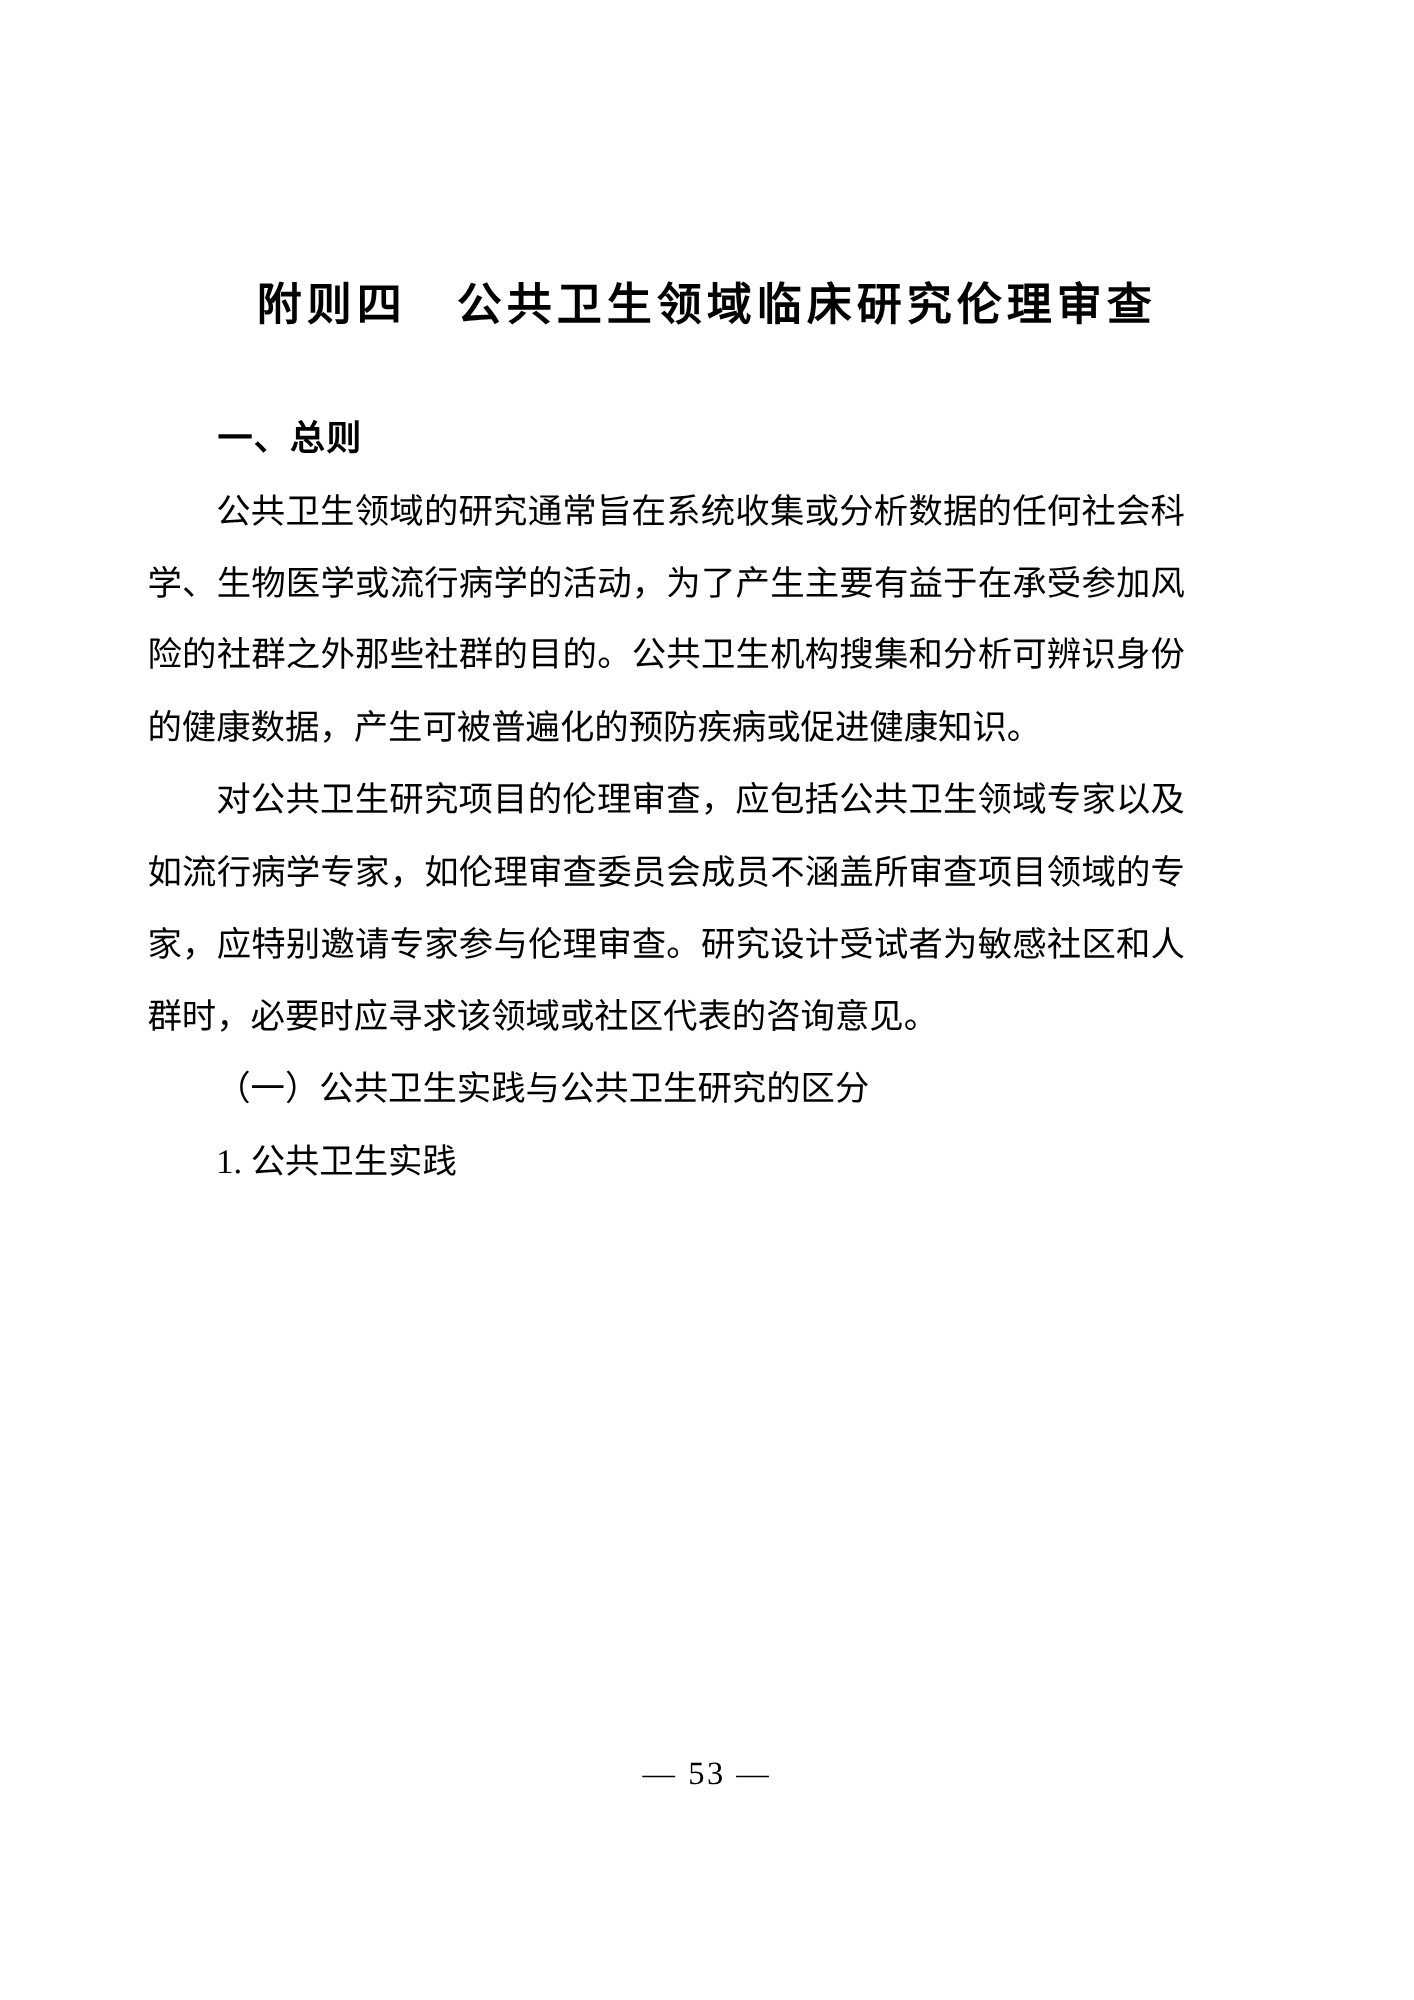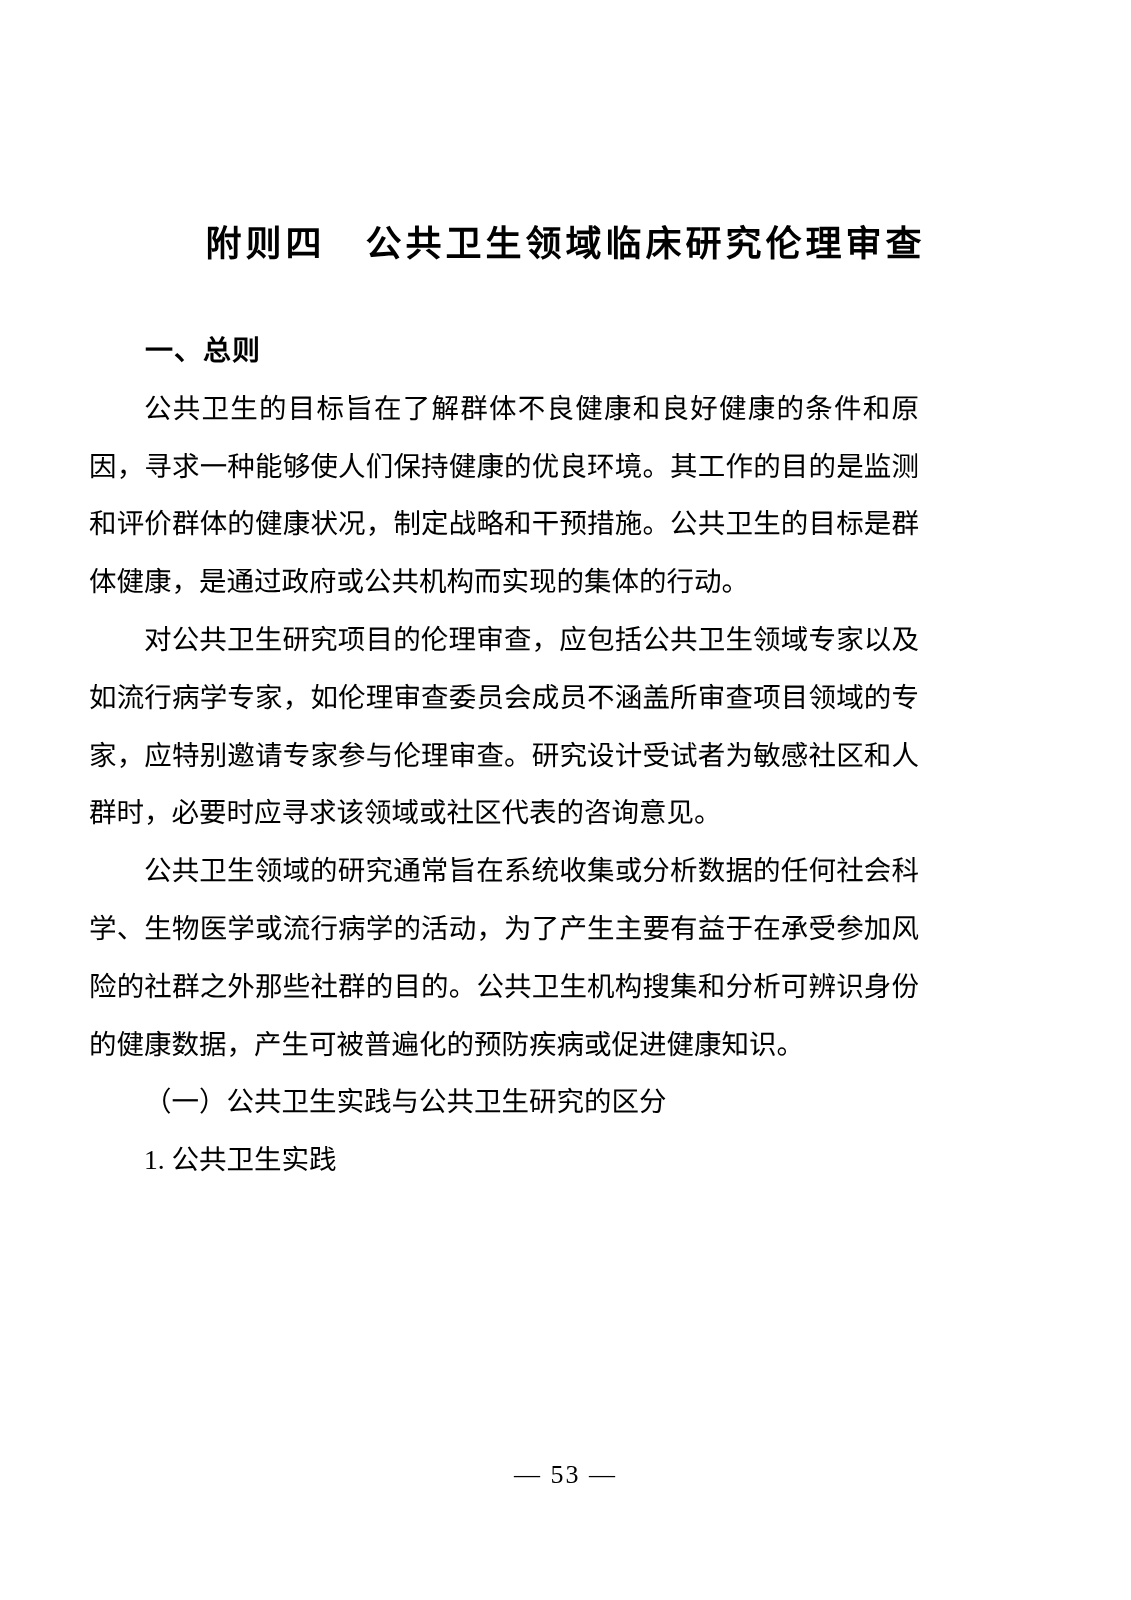--- a/index.html
+++ b/index.html
@@ -21,21 +21,21 @@
     text-align: center;
     font-family: "Liberation Sans", "DejaVu Sans", sans-serif;
     font-weight: bold;
     font-size: 36px;
     letter-spacing: 4px;
     line-height: 52px;
     color: #000000;
   }
   .content {
     margin-top: 52px;
-    margin-left: 89px;
+    margin-left: 118px;
     width: 830px;
     font-family: "Liberation Serif", "DejaVu Serif", serif;
     font-size: 27.5px;
     line-height: 57.8px;
     text-align: justify;
     color: #000000;
   }
   .content p,
   .content h2 {
     margin: 0;
@@ -47,21 +47,21 @@
     font-weight: bold;
     font-size: 28px;
     letter-spacing: 1px;
     text-align: left;
   }
   .content p.subhead {
     text-align: left;
   }
   .page-footer {
     position: absolute;
-    top: 1458px;
+    top: 1402px;
     left: 0;
     width: 100%;
     text-align: center;
     font-family: "Liberation Serif", "DejaVu Serif", serif;
     font-size: 26px;
     line-height: 34px;
     letter-spacing: 2px;
     color: #000000;
   }
 </style>
@@ -69,25 +69,24 @@
 <body>
 
 <div class="page">
 
   <h1 class="doc-title">附则四　公共卫生领域临床研究伦理审查</h1>
 
   <div class="content">
 
     <h2>一、总则</h2>
 
-    <p>公共卫生的目标旨在了解群体不良健康和良好健康的条件和原因，寻求一种能够使人们保持健康的优良环境。其工作的目的是监测和评价群体的健康状况，制定战略和干预措施。公共卫生的目标是群体健康，是通过政府或公共机构而实现的集体的行动。</p>
+
+    <p>公共卫生领域的研究通常旨在系统收集或分析数据的任何社会科学、生物医学或流行病学的活动，为了产生主要有益于在承受参加风险的社群之外那些社群的目的。公共卫生机构搜集和分析可辨识身份的健康数据，产生可被普遍化的预防疾病或促进健康知识。</p>
 
     <p>对公共卫生研究项目的伦理审查，应包括公共卫生领域专家以及如流行病学专家，如伦理审查委员会成员不涵盖所审查项目领域的专家，应特别邀请专家参与伦理审查。研究设计受试者为敏感社区和人群时，必要时应寻求该领域或社区代表的咨询意见。</p>
-
-    <p>公共卫生领域的研究通常旨在系统收集或分析数据的任何社会科学、生物医学或流行病学的活动，为了产生主要有益于在承受参加风险的社群之外那些社群的目的。公共卫生机构搜集和分析可辨识身份的健康数据，产生可被普遍化的预防疾病或促进健康知识。</p>
 
 
     <p class="subhead">（一）公共卫生实践与公共卫生研究的区分</p>
 
     <p class="subhead">1. 公共卫生实践</p>
 
 
   </div>
 
   <div class="page-footer">

